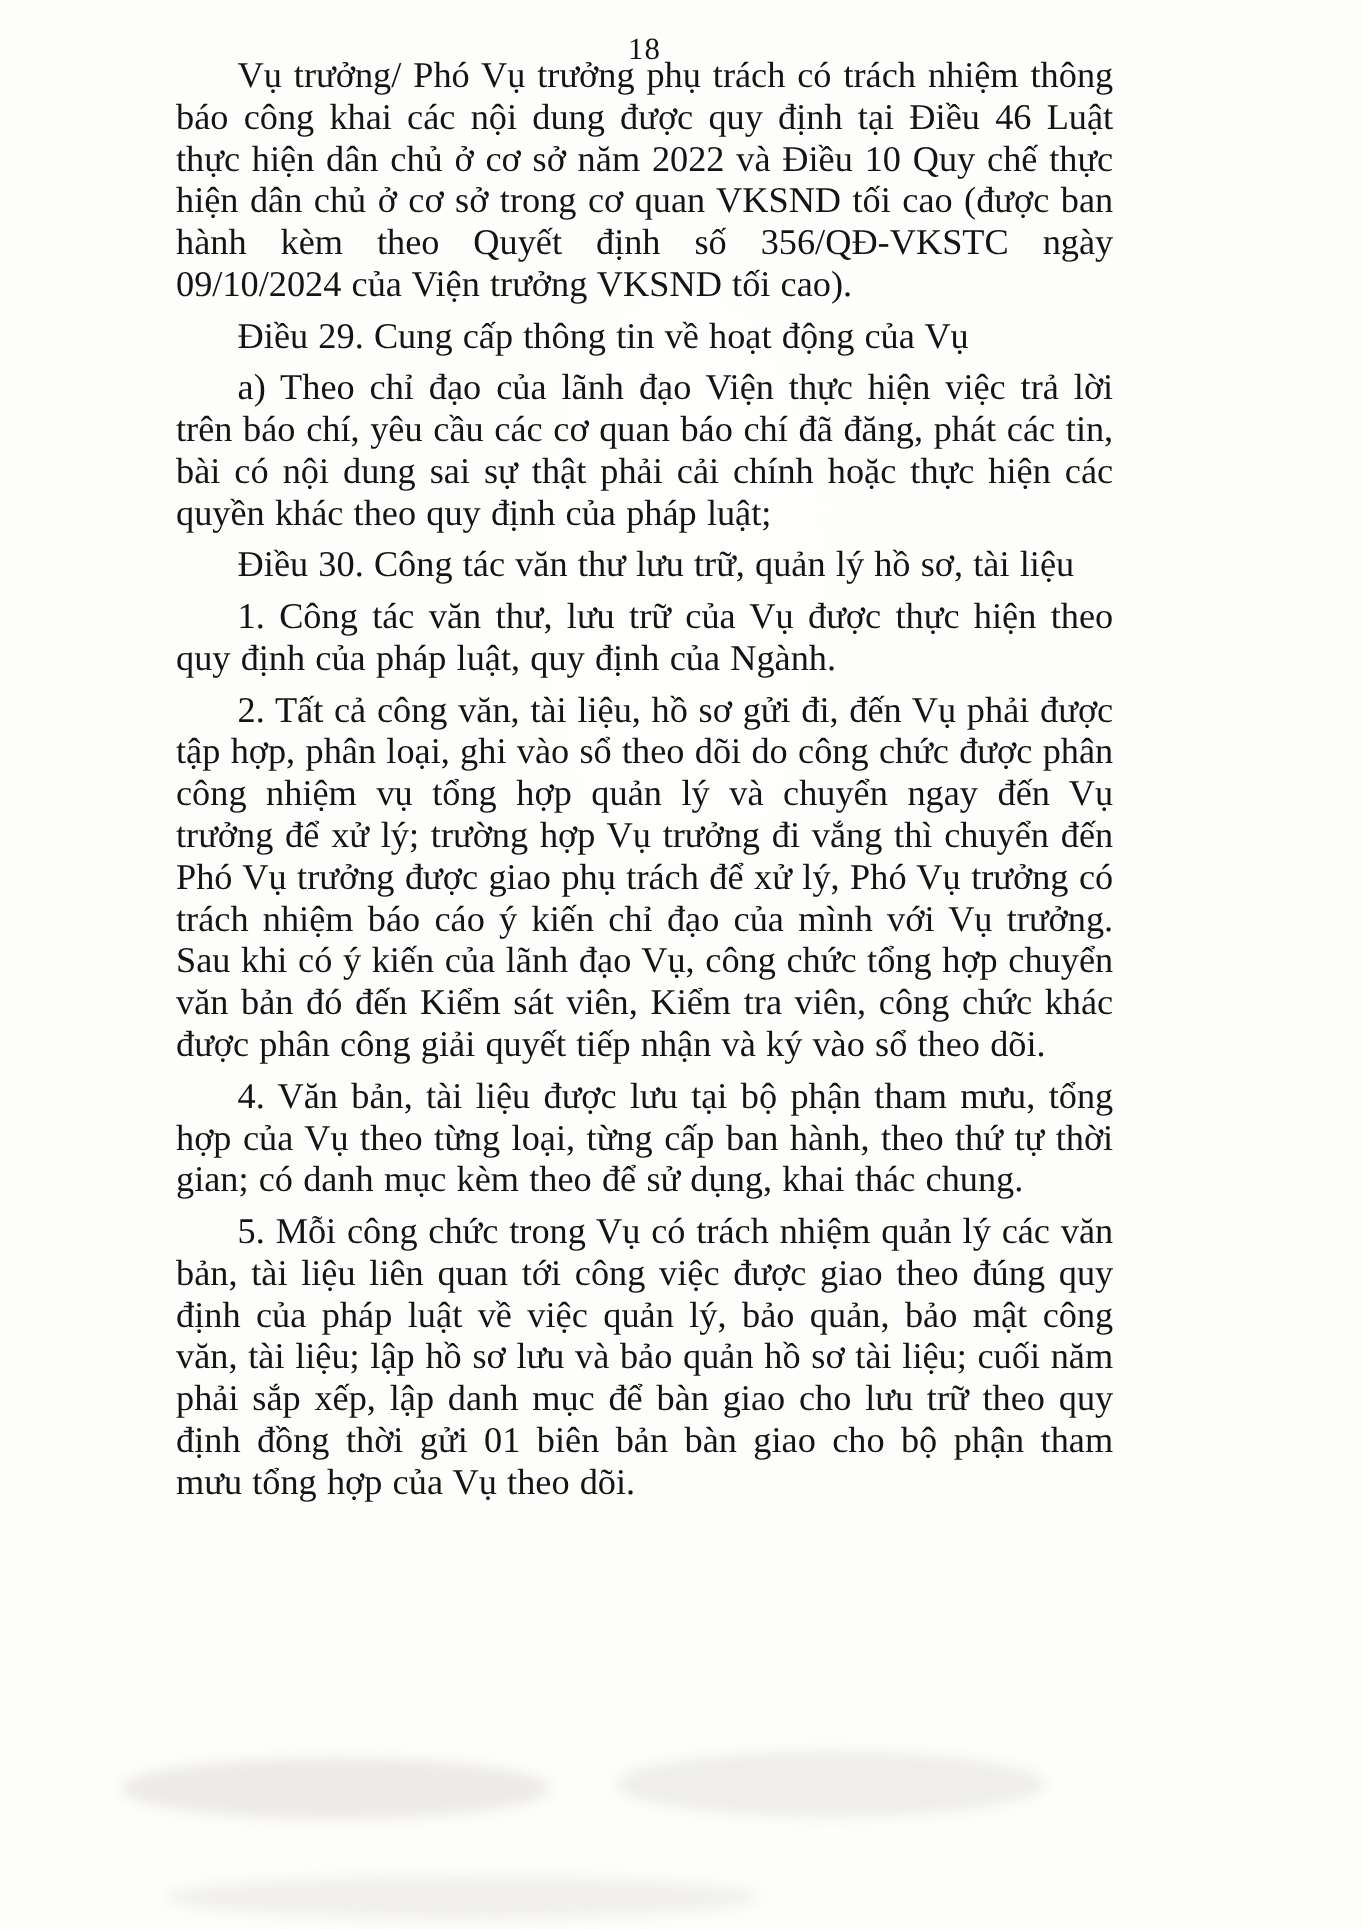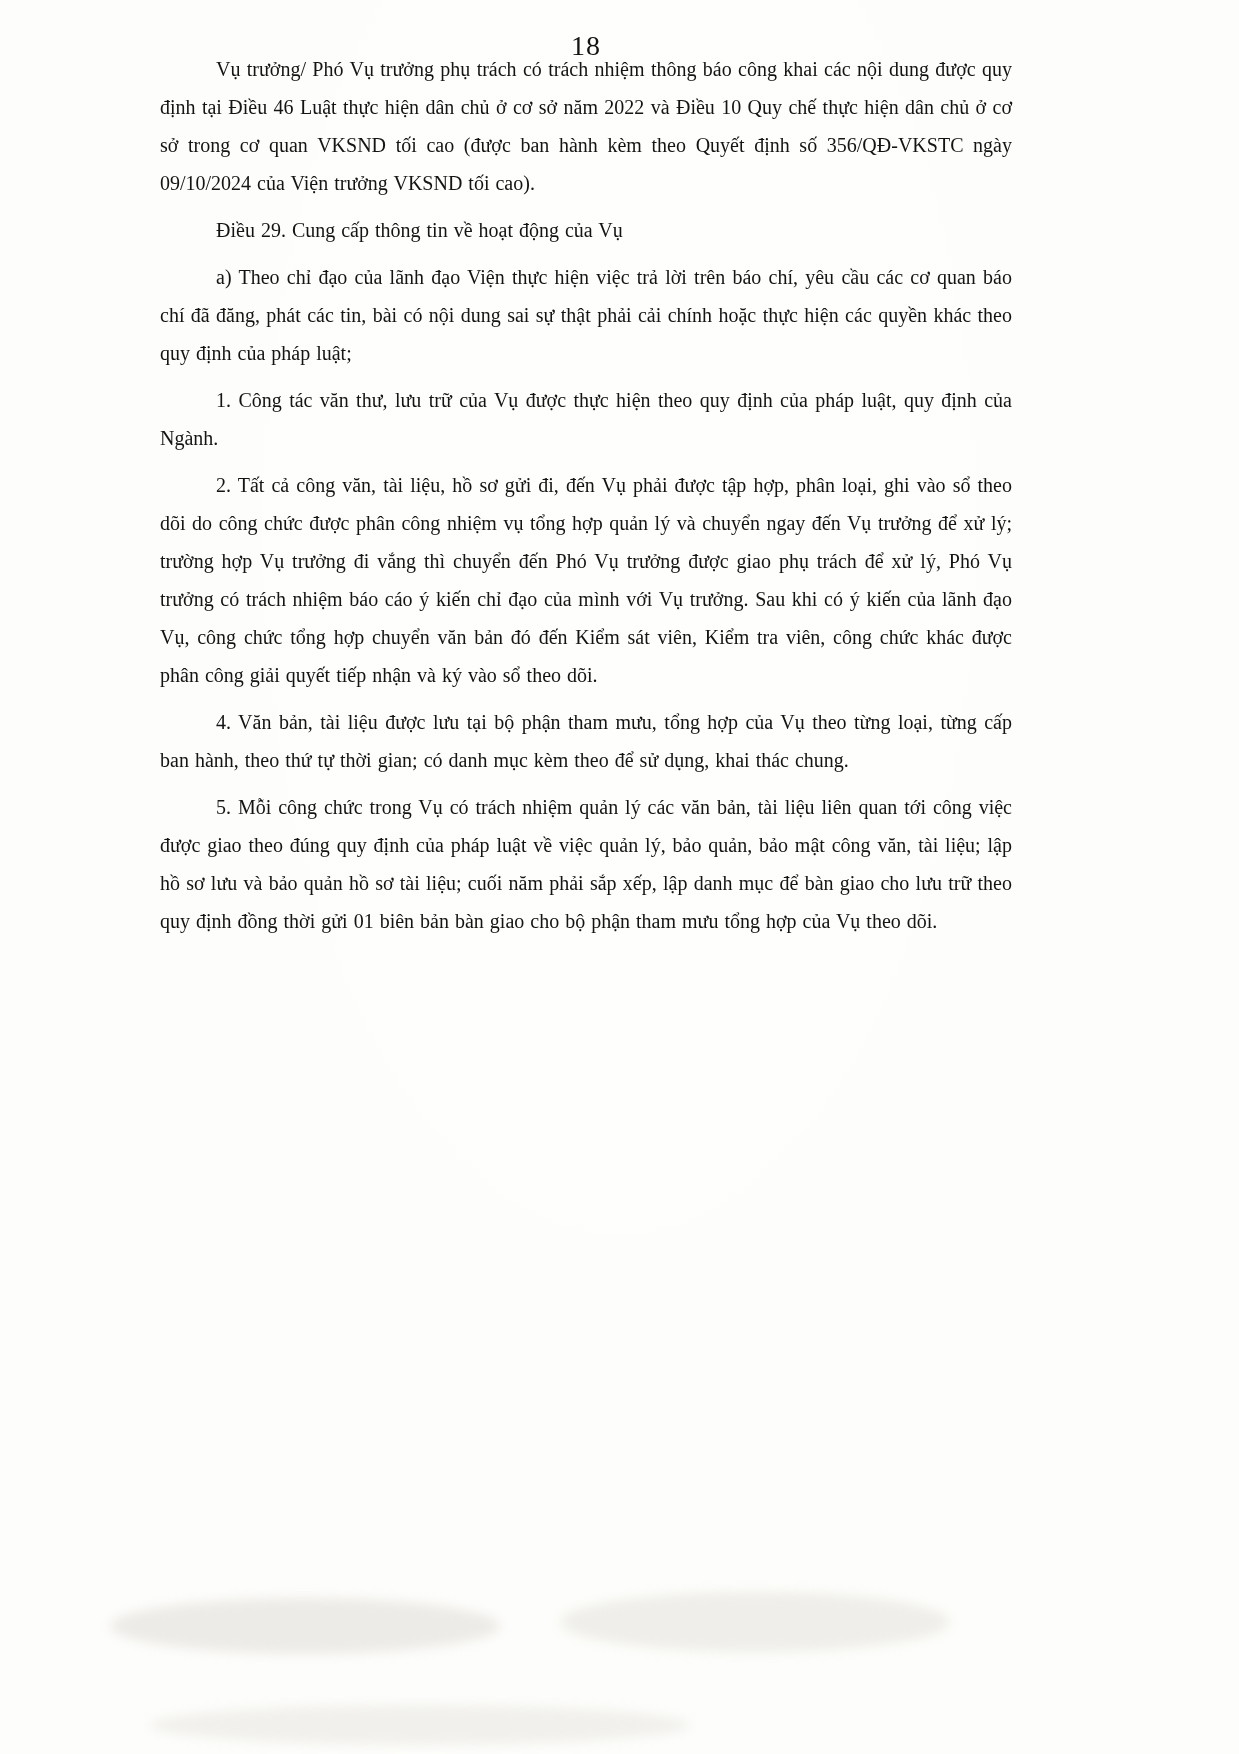--- a/index.html
+++ b/index.html
@@ -34,21 +34,21 @@
     margin-top: 27px;
   }
   .text-block {
     position: absolute;
     top: 50px;
     left: 160px;
     width: 852px;
   }
   .para {
     margin: 0 0 9px 0;
-    font-size: 20px;
+    font-size: 33px;
     line-height: 38px;
     text-align: justify;
     text-indent: 56px;
     word-spacing: 1px;
   }
   .heading {
     font-weight: normal;
   }
   
   .scan-artifact {
@@ -74,20 +74,21 @@
 <body>
 
 <div class="page">
 
   <div class="page-number">18</div>
 
   <div class="text-block">
     <p class="para">Vụ trưởng/ Phó Vụ trưởng phụ trách có trách nhiệm thông báo công khai các nội dung được quy định tại Điều 46 Luật thực hiện dân chủ ở cơ sở năm 2022 và Điều 10 Quy chế thực hiện dân chủ ở cơ sở trong cơ quan VKSND tối cao (được ban hành kèm theo Quyết định số 356/QĐ-VKSTC ngày 09/10/2024 của Viện trưởng VKSND tối cao).</p>
     <p class="para heading">Điều 29. Cung cấp thông tin về hoạt động của Vụ</p>
     <p class="para">a) Theo chỉ đạo của lãnh đạo Viện thực hiện việc trả lời trên báo chí, yêu cầu các cơ quan báo chí đã đăng, phát các tin, bài có nội dung sai sự thật phải cải chính hoặc thực hiện các quyền khác theo quy định của pháp luật;</p>
+    <p class="para heading">Điều 30. Công tác văn thư lưu trữ, quản lý hồ sơ, tài liệu</p>
     <p class="para">1. Công tác văn thư, lưu trữ của Vụ được thực hiện theo quy định của pháp luật, quy định của Ngành.</p>
     <p class="para">2. Tất cả công văn, tài liệu, hồ sơ gửi đi, đến Vụ phải được tập hợp, phân loại, ghi vào sổ theo dõi do công chức được phân công nhiệm vụ tổng hợp quản lý và chuyển ngay đến Vụ trưởng để xử lý; trường hợp Vụ trưởng đi vắng thì chuyển đến Phó Vụ trưởng được giao phụ trách để xử lý, Phó Vụ trưởng có trách nhiệm báo cáo ý kiến chỉ đạo của mình với Vụ trưởng. Sau khi có ý kiến của lãnh đạo Vụ, công chức tổng hợp chuyển văn bản đó đến Kiểm sát viên, Kiểm tra viên, công chức khác được phân công giải quyết tiếp nhận và ký vào sổ theo dõi.</p>
     <p class="para">4. Văn bản, tài liệu được lưu tại bộ phận tham mưu, tổng hợp của Vụ theo từng loại, từng cấp ban hành, theo thứ tự thời gian; có danh mục kèm theo để sử dụng, khai thác chung.</p>
     <p class="para">5. Mỗi công chức trong Vụ có trách nhiệm quản lý các văn bản, tài liệu liên quan tới công việc được giao theo đúng quy định của pháp luật về việc quản lý, bảo quản, bảo mật công văn, tài liệu; lập hồ sơ lưu và bảo quản hồ sơ tài liệu; cuối năm phải sắp xếp, lập danh mục để bàn giao cho lưu trữ theo quy định đồng thời gửi 01 biên bản bàn giao cho bộ phận tham mưu tổng hợp của Vụ theo dõi.</p>
   </div>
 
   <div class="scan-artifact artifact-1"></div>
   <div class="scan-artifact artifact-2"></div>
   <div class="scan-artifact artifact-3"></div>
 

